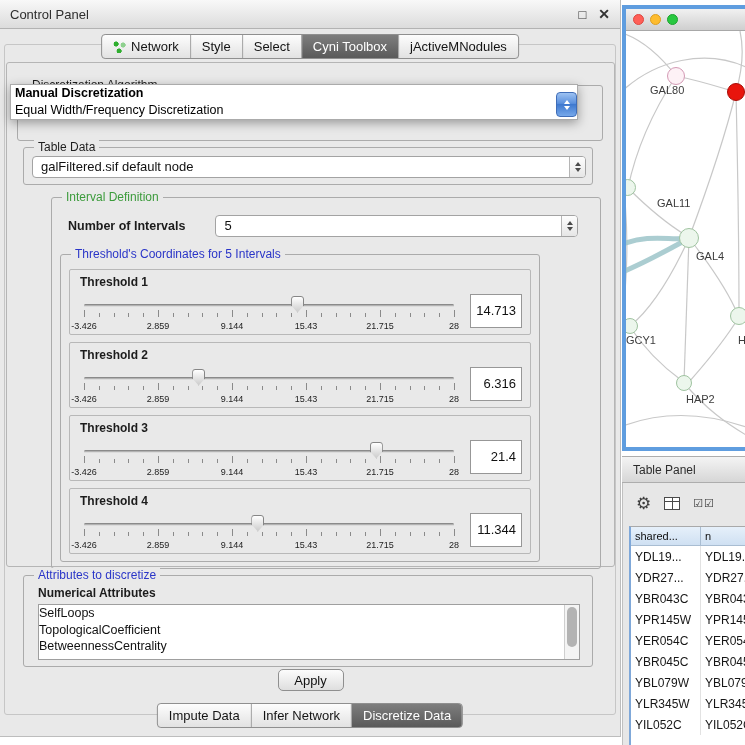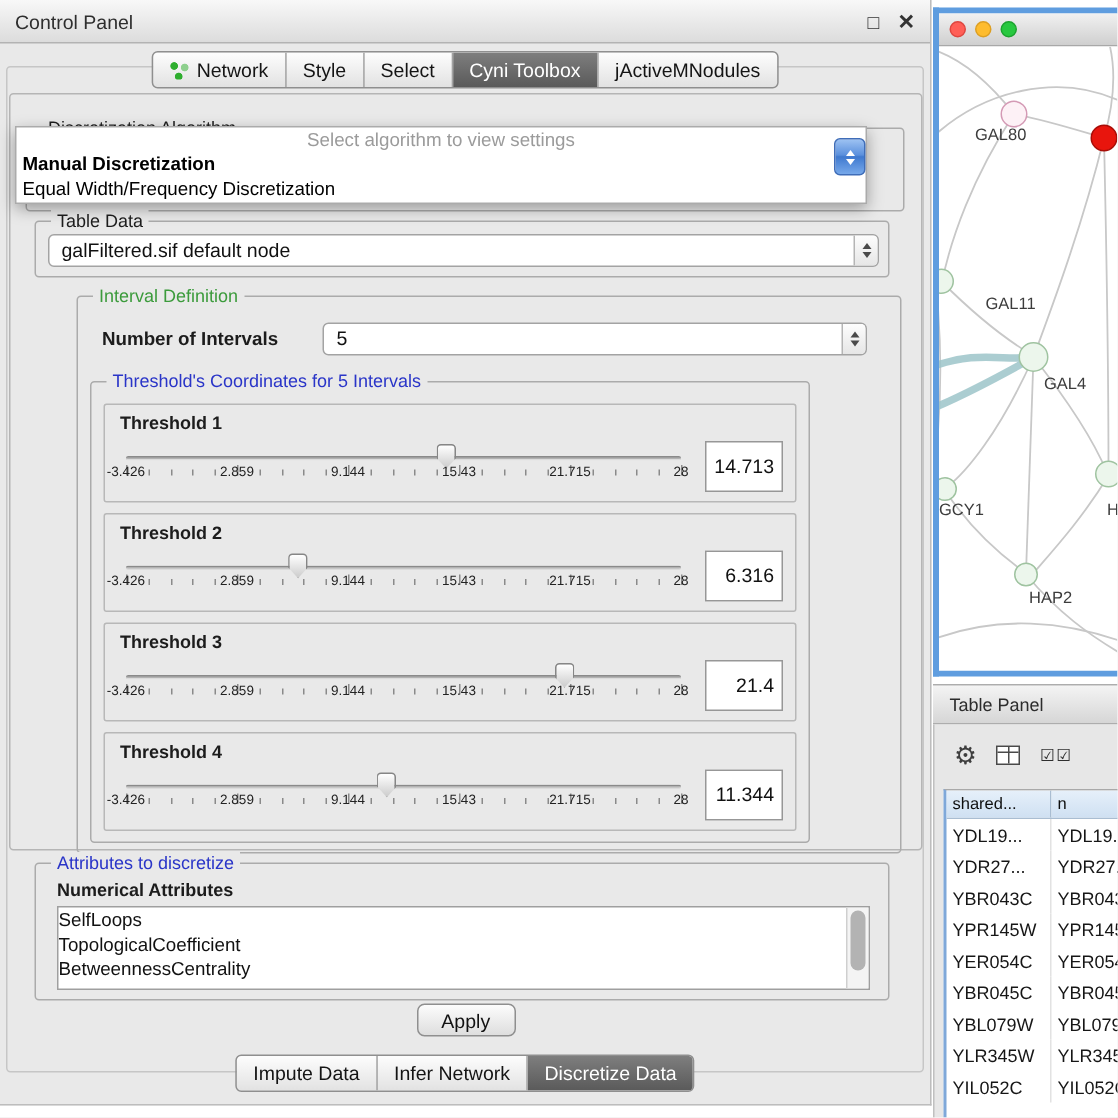--- a/index.html
+++ b/index.html
@@ -57,21 +57,21 @@
   .thr-box{position:relative;height:66px;border:1px solid #b8b8b8;border-radius:2px;}
   .thr-label{position:absolute;left:10px;top:5px;font-size:12px;font-weight:bold;}
   .thr-row{position:absolute;left:8px;right:8px;top:20px;bottom:3px;display:flex;align-items:center;}
   .slider{position:relative;flex:1;height:40px;margin-right:10px;}
   .slide-area{position:absolute;left:6px;right:6px;top:0;bottom:0;}
   .track{position:absolute;left:0;right:0;top:13px;height:3px;background:#b2b2b2;border-top:1px solid #8a8a8a;border-bottom:1px solid #dcdcdc;border-radius:2px;}
   .ticks{position:absolute;left:0;right:0;top:19px;height:8px;}
   .tick{position:absolute;top:3px;width:1px;height:4px;background:#8a8a8a;}
   .tick.major{top:0;height:7px;}
   .thumb{position:absolute;top:5px;width:13px;height:17px;margin-left:-6.5px;background:linear-gradient(#ffffff,#cccccc);border:1px solid #868686;border-radius:3px 3px 2px 2px;clip-path:polygon(0 0,100% 0,100% 58%,50% 100%,0 58%);cursor:pointer;}
-  .tick-labels{position:absolute;left:0;right:0;top:18px;height:11px;}
+  .tick-labels{position:absolute;left:0;right:0;top:30px;height:11px;}
   .tick-lab{position:absolute;transform:translateX(-50%);font-size:9px;color:#222;white-space:nowrap;}
   .val-box{width:52px;height:34px;background:#fff;border:1px solid #979797;font-size:13px;display:flex;align-items:center;justify-content:flex-end;padding-right:5px;color:#111;}
 
   .attr-group{left:16px;top:512px;width:570px;height:92px;}
   .attr-heading{position:absolute;left:14px;top:10px;font-size:12px;font-weight:bold;}
   .listbox{position:absolute;left:14px;top:28px;width:542px;height:56px;background:#fff;border:1px solid #9f9f9f;overflow:hidden;}
   .attr-item{font-size:12.5px;line-height:16.5px;color:#111;white-space:nowrap;}
   .scrollbar{position:absolute;right:0;top:0;bottom:0;width:15px;background:#f4f4f4;border-left:1px solid #cfcfcf;}
   .sb-thumb{margin:2px;height:40px;background:#b3b3b3;border-radius:7px;}
 
@@ -410,21 +410,20 @@
         <span>Discretize Data</span>
       </div>
     </div>
 </div>
 
 <div class="combo-blue-btn">
     <span class="w-up"></span>
     <span class="w-dn"></span>
   </div>
 <div class="popup">
-  <div class="popup-placeholder">Select algorithm to view settings</div>
   <div id="popup-items">
       <div class="popup-item bold">Manual Discretization</div>
       <div class="popup-item">Equal Width/Frequency Discretization</div>
     </div>
 </div>
 
 <div class="net-window">
   <div class="net-titlebar">
     <span class="light red"></span>
     <span class="light yellow"></span>

